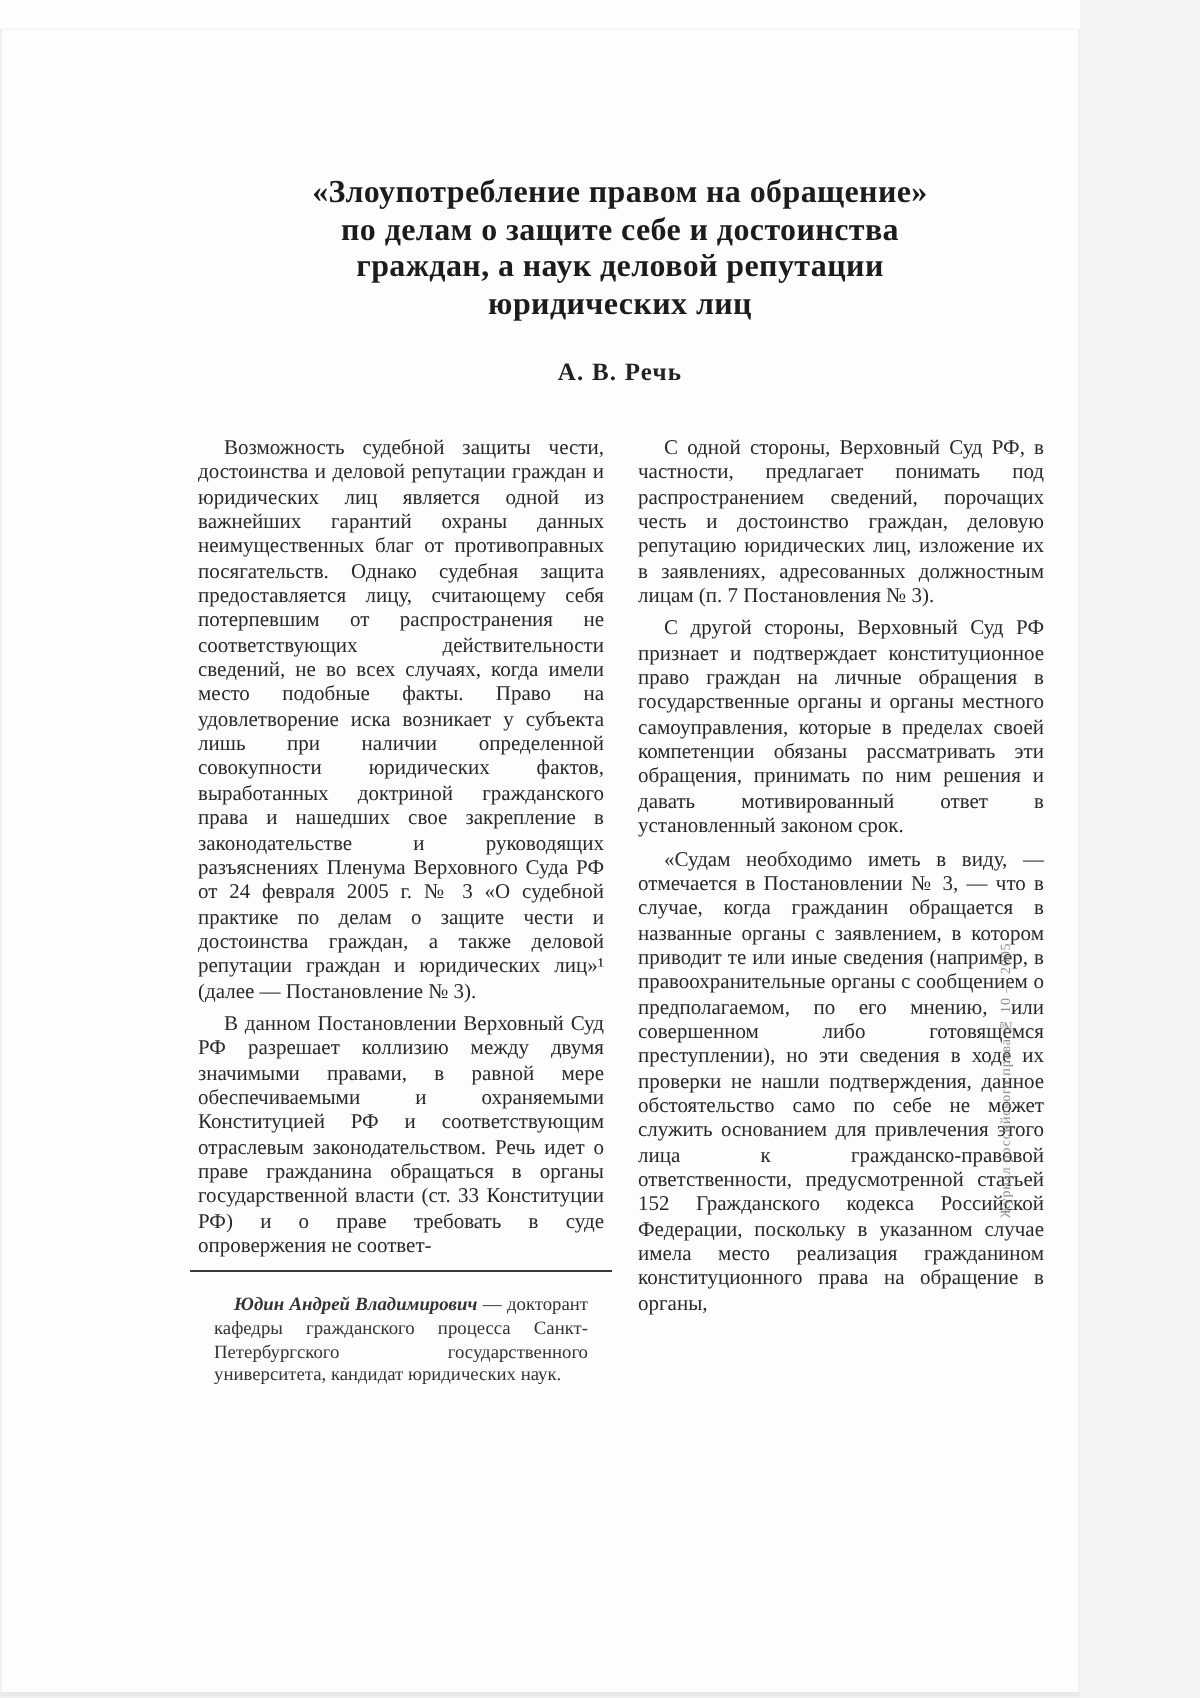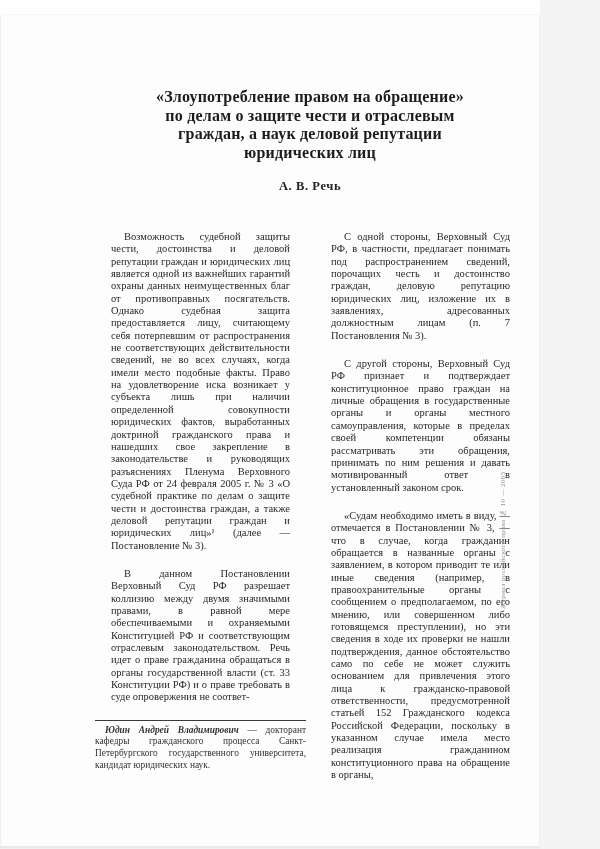--- a/index.html
+++ b/index.html
@@ -60,38 +60,38 @@
   }
   .col {
     width: 211px;
     flex: 0 0 211px;
   }
   p.body {
     font-size: 10.5px;
     line-height: 12.35px;
     text-align: justify;
     text-indent: 13px;
-    margin: 16px;
+    margin: 4px;
     color: #282828;
   }
   p.body.cont {
     text-indent: 0;
   }
   .fn-rule {
     border: none;
     border-top: 1px solid #3a3a3a;
     margin: 5px 0 4px 0;
     width: 100%;
   }
   .footnote {
     font-size: 9.4px;
     line-height: 11.6px;
     text-align: justify;
     color: #333333;
-    margin: 0;
+    margin: 12px;
   }
   .fn-bio { text-indent: 10px; }
   .fn-name { font-weight: bold; font-style: italic; }
   .fn-cite { text-indent: 10px; }
   .page-number {
     position: absolute;
     top: 714px;
     left: 95px;
     width: 430px;
     text-align: center;
@@ -116,21 +116,21 @@
 </style>
 </head>
 <body>
 
 <div class="scan">
   <div class="content">
 
     <header>
       <div class="title">
         <div>«Злоупотребление правом на обращение»</div>
-        <div>по делам о защите чести и отраслевым</div>
+        <div>по делам о защите себе и достоинства</div>
         <div>граждан, а наук деловой репутации</div>
         <div>юридических лиц</div>
       </div>
       <div class="author">А. В. Речь</div>
     </header>
 
     <main class="columns">
 
       <div class="col">
         <p class="body">Возможность судебной защиты чести, достоинства и деловой репутации граждан и юридических лиц является одной из важнейших гарантий охраны данных неимущественных благ от противоправных посягательств. Однако судебная защита предоставляется лицу, считающему себя потерпевшим от распространения не соответствующих действительности сведений, не во всех случаях, когда имели место подобные факты. Право на удовлетворение иска возникает у субъекта лишь при наличии определенной совокупности юридических фактов, выработанных доктриной гражданского права и нашедших свое закрепление в законодательстве и руководящих разъяснениях Пленума Верховного Суда РФ от 24 февраля 2005 г. № 3 «О судебной практике по делам о защите чести и достоинства граждан, а также деловой репутации граждан и юридических лиц»¹ (далее — Постановление № 3).</p>

